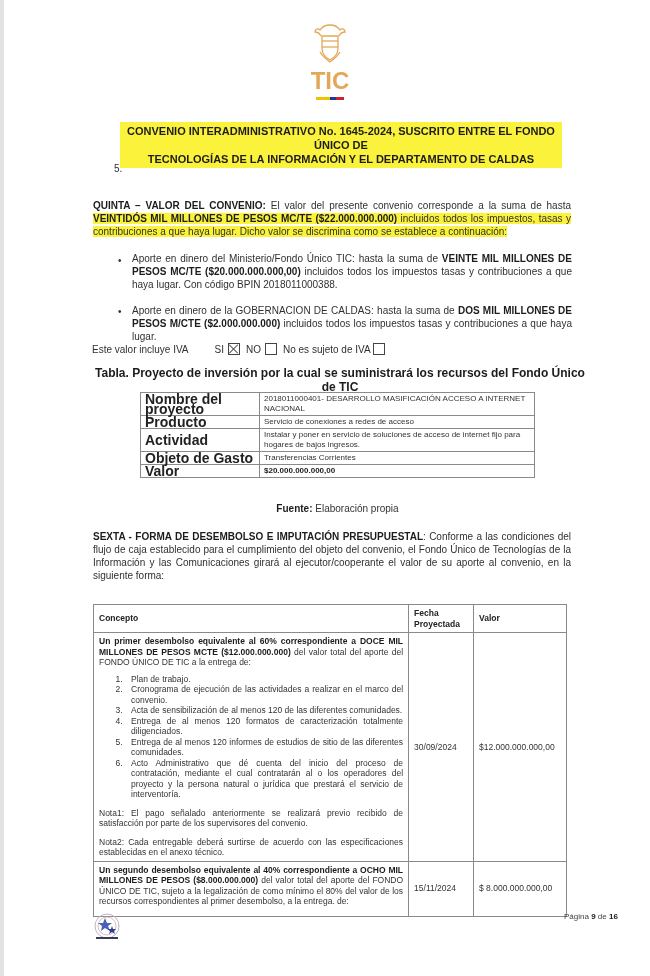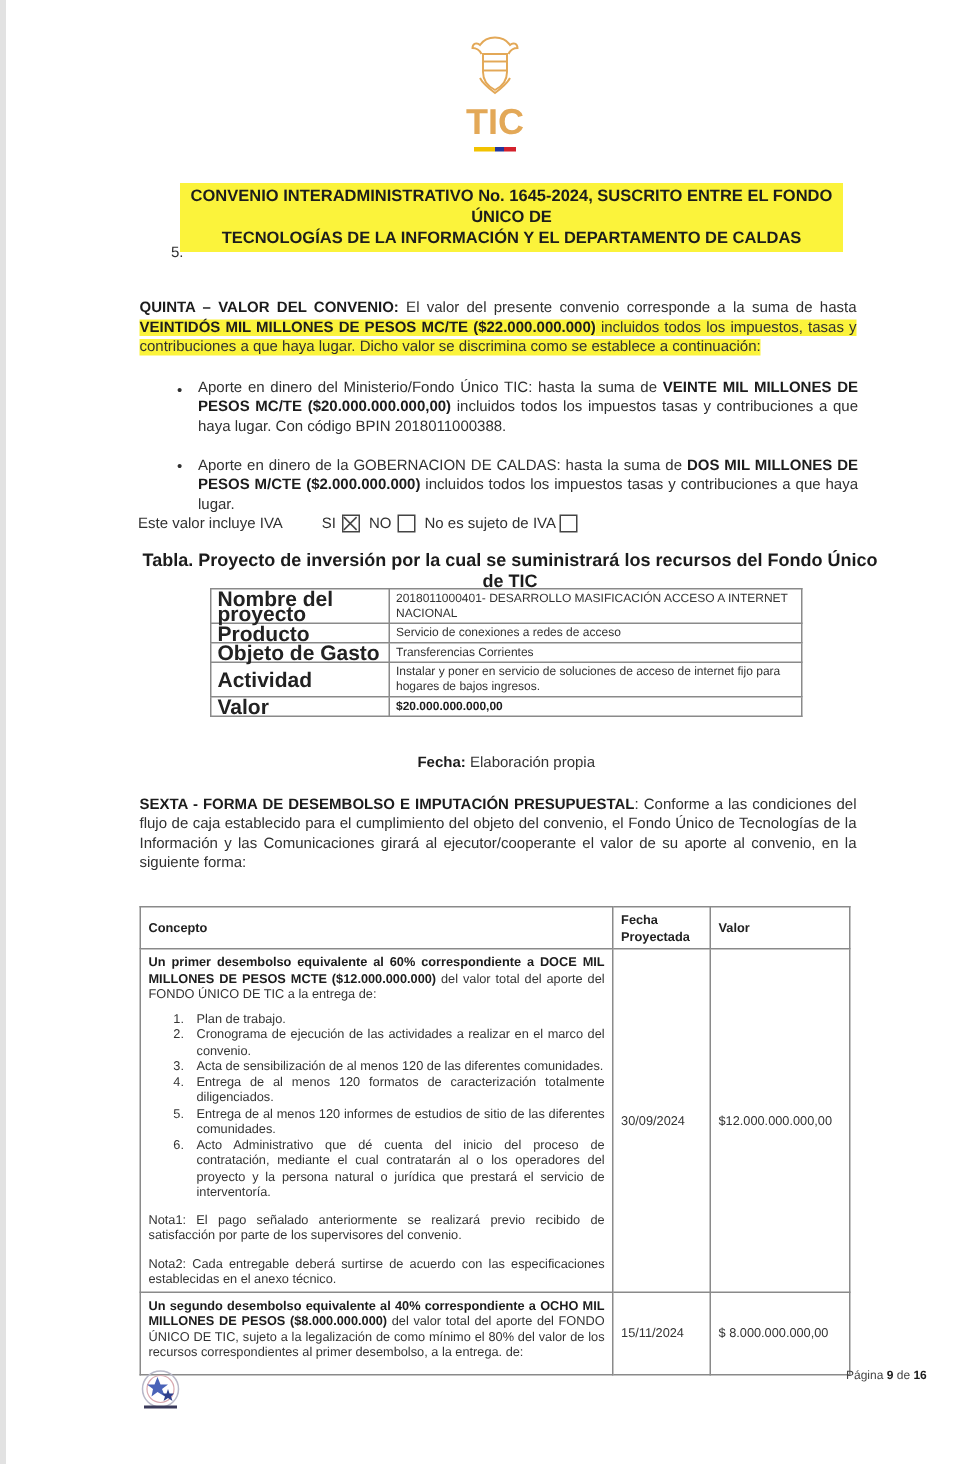--- a/index.html
+++ b/index.html
@@ -122,35 +122,35 @@
     <tbody>
         <tr>
           <td class="k">Nombre del proyecto</td>
           <td>2018011000401- DESARROLLO MASIFICACIÓN ACCESO A INTERNET NACIONAL</td>
         </tr>
     <tr>
           <td class="k">Producto</td>
           <td>Servicio de conexiones a redes de acceso</td>
         </tr>
     <tr>
+          <td class="k">Actividad</td>
+          <td>Instalar y poner en servicio de soluciones de acceso de internet fijo para hogares de bajos ingresos.</td>
+        </tr>
+    <tr>
           <td class="k">Objeto de Gasto</td>
           <td>Transferencias Corrientes</td>
-        </tr>
-    <tr>
-          <td class="k">Actividad</td>
-          <td>Instalar y poner en servicio de soluciones de acceso de internet fijo para hogares de bajos ingresos.</td>
         </tr>
     <tr>
           <td class="k">Valor</td>
           <td class="b">$20.000.000.000,00</td>
         </tr>
   </tbody>
     </table>
   <div class="fuente">
-    <span class="b">Fecha:</span><span> Elaboración propia</span>
+    <span class="b">Fuente:</span><span> Elaboración propia</span>
   </div>
 
   <div class="txt" style="left:93px;top:530px;width:478px;">
     <span class="b">SEXTA - FORMA DE DESEMBOLSO E IMPUTACIÓN PRESUPUESTAL</span><span>: Conforme a las condiciones del flujo de caja establecido para el cumplimiento del objeto del convenio, el Fondo Único de Tecnologías de la Información y las Comunicaciones girará al ejecutor/cooperante el valor de su aporte al convenio, en la siguiente forma:</span>
   </div>
 
   <table class="t2">
     <tbody>
         <tr>
       <th class="c1">Concepto</th>

